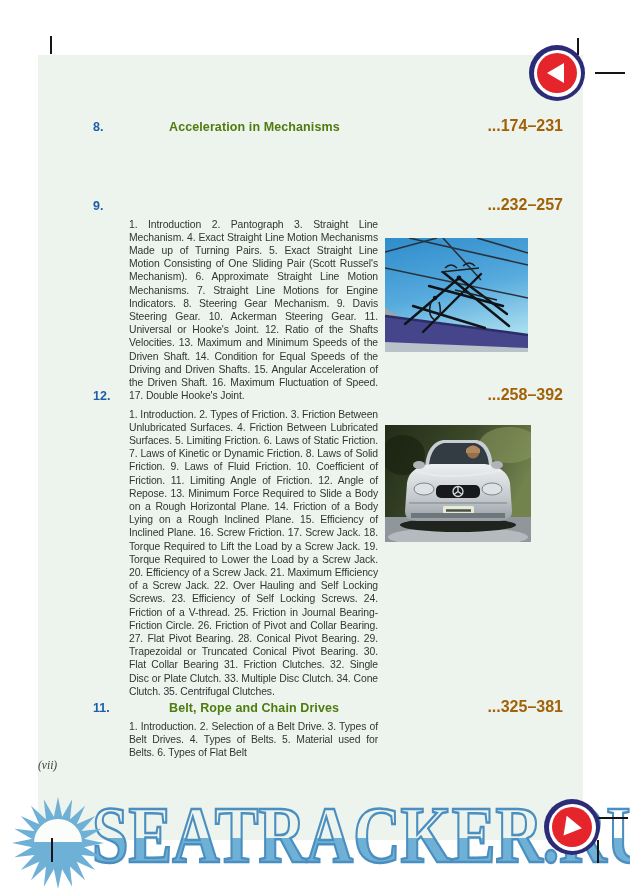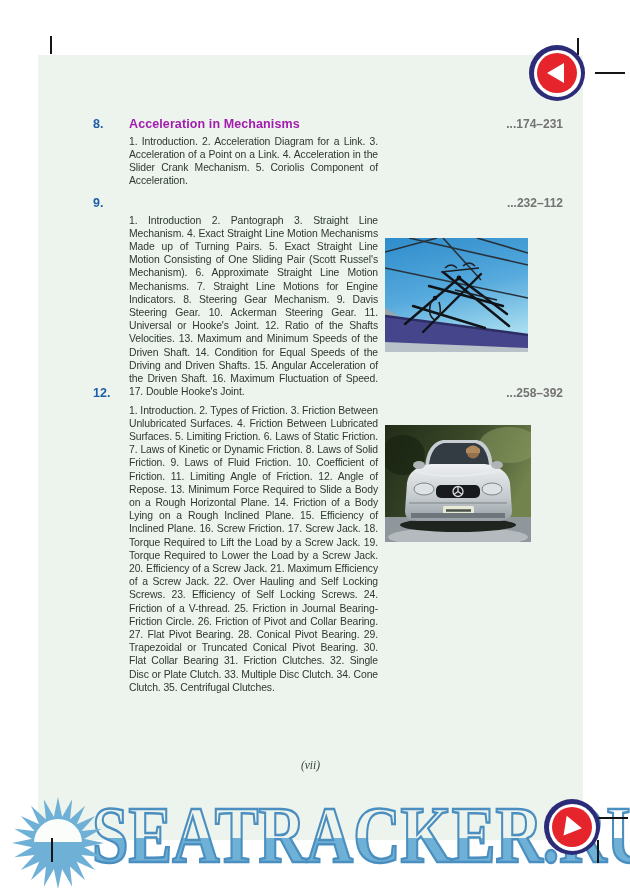--- a/index.html
+++ b/index.html
@@ -25,35 +25,35 @@
     position:absolute; left:38px; top:55px;
     width:545px; height:785px;
   }
   .chapter { position:absolute; left:55px; width:470px; }
   .ch-head { display:flex; align-items:baseline; }
   .ch-num {
     width:36px; flex:0 0 36px;
     font-size:12.5px; font-weight:bold; color:#1c5fa8;
   }
   .ch-title {
-    flex:1; font-size:12.5px; font-weight:bold; color:#a21caf;
+    flex:1; font-size:12.5px; font-weight:bold; color:#4d7c0f;
     letter-spacing:0.1px;
+    margin-left:40px;
   }
   .ch-pages {
-    margin-left:auto; font-size:12px; font-weight:bold; color:#737373;
+    margin-left:auto; font-size:16px; font-weight:bold; color:#a16207;
     white-space:nowrap;
   }
   .ch-topics {
     margin-left:36px; width:249px; margin-top:3.5px;
     font-size:10.4px; line-height:13.2px; color:#2e3833;
     text-align:justify; letter-spacing:-0.1px;
   }
   .folio {
     position:absolute; left:0; top:704px; width:100%;
-    text-align:center;
     font-family:"Liberation Serif", serif; font-style:italic;
     font-size:11.5px; color:#33403a;
   }
   
   .photo { position:absolute; overflow:hidden; }
   .photo svg { display:block; }
   .photo-pantograph { left:347px; top:183px; width:143px; height:114px; }
   .photo-car { left:347px; top:370px; width:146px; height:117px; }
   
   .nav-btn {
@@ -119,39 +119,46 @@
 <div class="crop crop-v" style="left:597px; top:840px; height:23px; z-index:5;"></div>
 
 <div class="page-content">
 
   <div class="chapter" style="top:62px;">
     <div class="ch-head">
       <span class="ch-num">8.</span>
       <span class="ch-title">Acceleration in Mechanisms</span>
       <span class="ch-pages">...174–231</span>
     </div>
-    <div class="ch-topics">1. Introduction. 2. Acceleration Diagram for a Link. 3. Acceleration of a Point on a Link. 4. Acceleration in the Slider Crank Mechanism. 5. Coriolis Component of Acceleration.</div>
   </div>
 
   <div class="chapter" style="top:141px;">
     <div class="ch-head">
       <span class="ch-num">9.</span>
-      <span class="ch-pages">...232–112</span>
+      <span class="ch-pages">...232–257</span>
     </div>
     <div class="ch-topics">1. Introduction 2. Pantograph 3. Straight Line Mechanism. 4. Exact Straight Line Motion Mechanisms Made up of Turning Pairs. 5. Exact Straight Line Motion Consisting of One Sliding Pair (Scott Russel's Mechanism). 6. Approximate Straight Line Motion Mechanisms. 7. Straight Line Motions for Engine Indicators. 8. Steering Gear Mechanism. 9. Davis Steering Gear. 10. Ackerman Steering Gear. 11. Universal or Hooke's Joint. 12. Ratio of the Shafts Velocities. 13. Maximum and Minimum Speeds of the Driven Shaft. 14. Condition for Equal Speeds of the Driving and Driven Shafts. 15. Angular Acceleration of the Driven Shaft. 16. Maximum Fluctuation of Speed. 17. Double Hooke's Joint.</div>
   </div>
 
   <div class="chapter" style="top:331px;">
     <div class="ch-head">
       <span class="ch-num">12.</span>
       <span class="ch-pages">...258–392</span>
     </div>
     <div class="ch-topics">1. Introduction. 2. Types of Friction. 3. Friction Between Unlubricated Surfaces. 4. Friction Between Lubricated Surfaces. 5. Limiting Friction. 6. Laws of Static Friction. 7. Laws of Kinetic or Dynamic Friction. 8. Laws of Solid Friction. 9. Laws of Fluid Friction. 10. Coefficient of Friction. 11. Limiting Angle of Friction. 12. Angle of Repose. 13. Minimum Force Required to Slide a Body on a Rough Horizontal Plane. 14. Friction of a Body Lying on a Rough Inclined Plane. 15. Efficiency of Inclined Plane. 16. Screw Friction. 17. Screw Jack. 18. Torque Required to Lift the Load by a Screw Jack. 19. Torque Required to Lower the Load by a Screw Jack. 20. Efficiency of a Screw Jack. 21. Maximum Efficiency of a Screw Jack. 22. Over Hauling and Self Locking Screws. 23. Efficiency of Self Locking Screws. 24. Friction of a V-thread. 25. Friction in Journal Bearing-Friction Circle. 26. Friction of Pivot and Collar Bearing. 27. Flat Pivot Bearing. 28. Conical Pivot Bearing. 29. Trapezoidal or Truncated Conical Pivot Bearing. 30. Flat Collar Bearing 31. Friction Clutches. 32. Single Disc or Plate Clutch. 33. Multiple Disc Clutch. 34. Cone Clutch. 35. Centrifugal Clutches.</div>
   </div>
 
+  <div class="chapter" style="top:643px;">
+    <div class="ch-head">
+      <span class="ch-num">11.</span>
+      <span class="ch-title">Belt, Rope and Chain Drives</span>
+      <span class="ch-pages">...325–381</span>
+    </div>
+    <div class="ch-topics">1. Introduction. 2. Selection of a Belt Drive. 3. Types of Belt Drives. 4. Types of Belts. 5. Material used for Belts. 6. Types of Flat Belt</div>
+  </div>
 
   <div class="folio">(vii)</div>
 
   <div class="photo photo-pantograph">
     <svg width="143" height="114" viewBox="0 0 143 114" xmlns="http://www.w3.org/2000/svg">
       <defs>
         <linearGradient id="sky" x1="0" y1="0" x2="0.3" y2="1">
           <stop offset="0" stop-color="#2f8ccb"></stop>
           <stop offset="0.55" stop-color="#56aadd"></stop>
           <stop offset="1" stop-color="#a6dcef"></stop>

